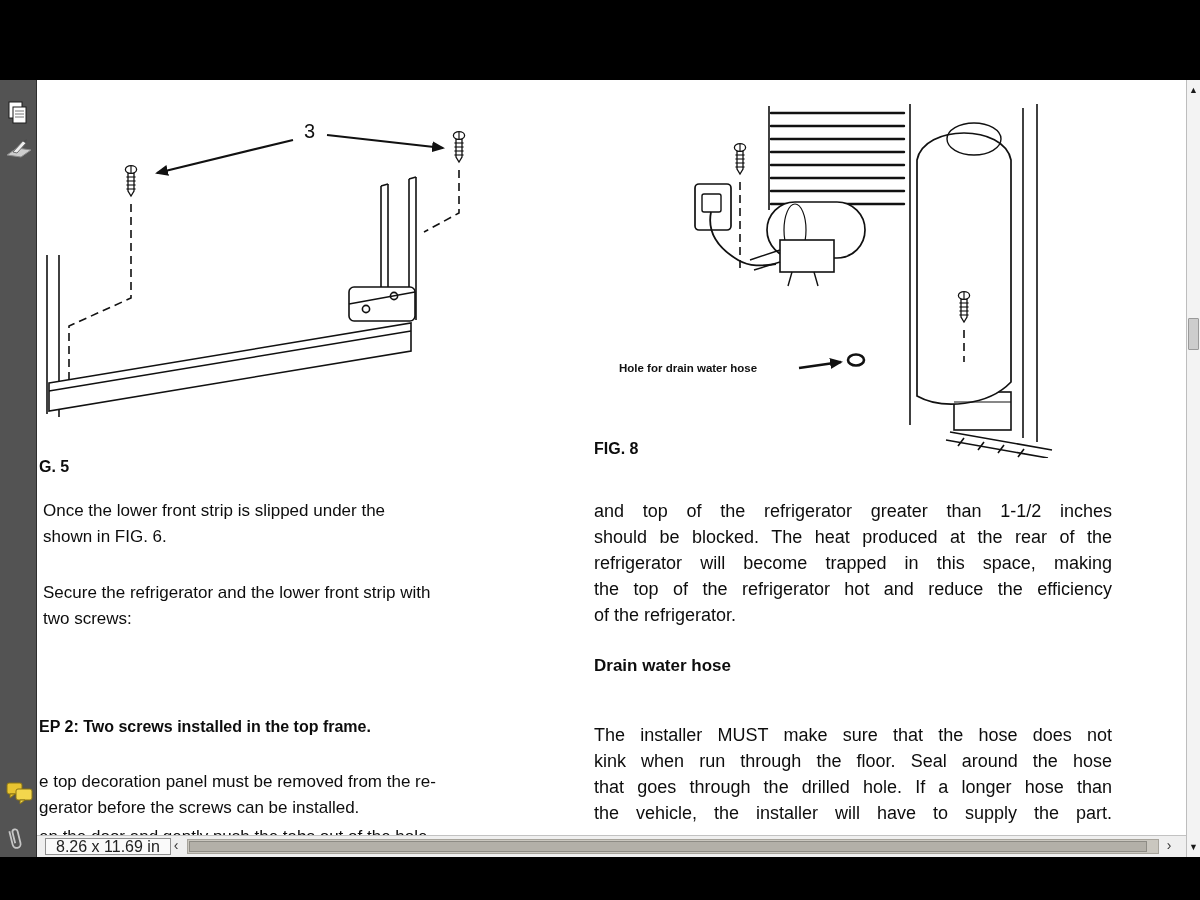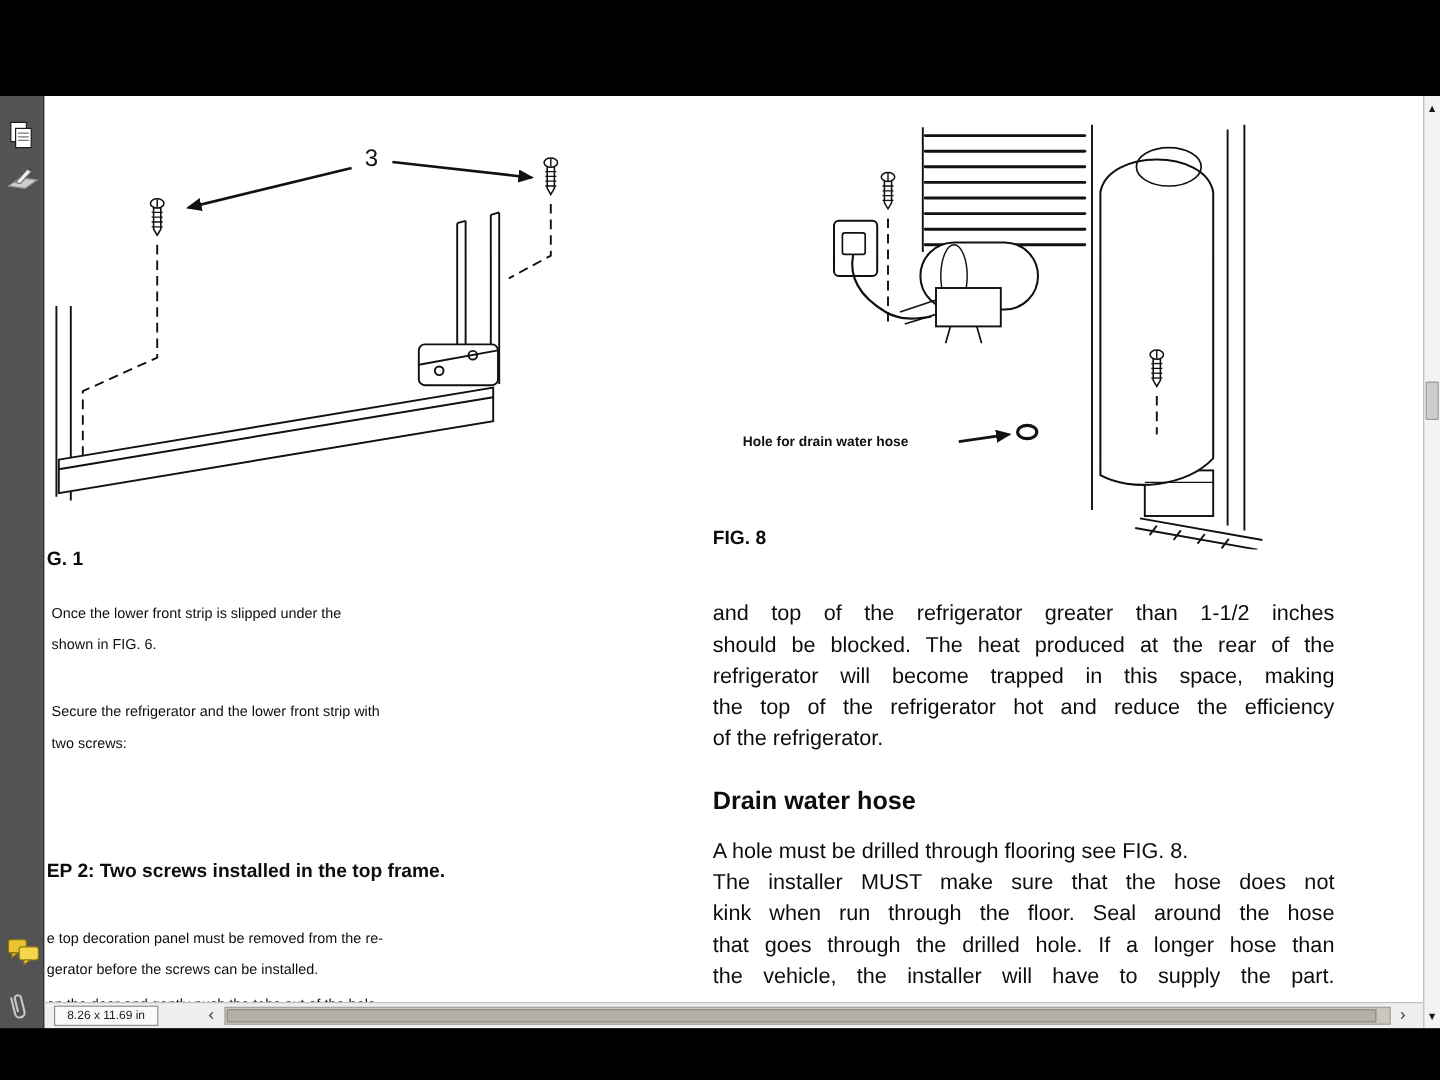--- a/index.html
+++ b/index.html
@@ -12,38 +12,38 @@
 
   
   .sidebar { position:absolute; left:0; top:80px; width:37px; height:777px; background:#535353; border-right:1px solid #2e2e2e; }
   .side-icon { position:absolute; left:6px; cursor:pointer; }
 
   
   .doc { position:absolute; left:37px; top:80px; width:1149px; height:755px; background:#fff; overflow:hidden; color:#0d0d0d; }
 
   .cap { position:absolute; font-size:16px; font-weight:bold; white-space:nowrap; }
   .para { position:absolute; }
-  .lline { font-size:12px; line-height:26px; white-space:nowrap; }
+  .lline { font-size:17px; line-height:26px; white-space:nowrap; }
   .rwrap { width:518px; }
   .rline { font-size:18px; line-height:26px; }
   .jline { text-align:justify; text-align-last:justify; }
-  .h-big { position:absolute; font-size:21px; font-weight:bold; white-space:nowrap; }
+  .h-big { position:absolute; font-size:17px; font-weight:bold; white-space:nowrap; }
 
   svg text { font-family:"Liberation Sans", sans-serif; }
 
   
   .vscroll { position:absolute; left:1186px; top:80px; width:14px; height:777px; background:#f3f3f3; border-left:1px solid #bdbdbd; }
   .vs-arrow { position:absolute; left:0; width:13px; height:16px; font-size:9px; color:#1a1a1a; text-align:center; line-height:16px; cursor:pointer; }
   .vs-up { top:2px; }
   .vs-down { bottom:2px; }
   .vs-thumb { position:absolute; left:1px; top:238px; width:11px; height:32px; background:#cdcdcd; border:1px solid #9a9a9a; border-radius:1px; cursor:grab; }
 
   
   .statusbar { position:absolute; left:37px; top:835px; width:1149px; height:22px; background:#efefef; border-top:1px solid #c2c2c2; }
-  .size-box { position:absolute; left:8px; top:2px; height:17px; padding:0 10px; border:1px solid #8f8f8f; background:#fafafa; font-size:10px; line-height:15px; color:#222; white-space:nowrap; }
+  .size-box { position:absolute; left:8px; top:2px; height:17px; padding:0 10px; border:1px solid #8f8f8f; background:#fafafa; font-size:16px; line-height:15px; color:#222; white-space:nowrap; }
   .hs-arrow { position:absolute; top:2px; width:16px; height:17px; font-size:14px; color:#333; text-align:center; line-height:15px; cursor:pointer; }
   .hs-left { left:131px; }
   .hs-right { left:1124px; }
   .hs-track { position:absolute; left:150px; top:3px; width:972px; height:15px; background:#cac7bf; border:1px solid #a7a49c; }
   .hs-thumb { position:absolute; left:1px; top:1px; width:958px; height:11px; background:#b3b0a8; border:1px solid #8e8c85; cursor:grab; }
 </style>
 </head>
 <body>
 
 <div class="screen">
@@ -180,21 +180,21 @@
       <use href="#screwB" x="148" y="64"></use>
       <line x1="148" y1="102" x2="148" y2="192" stroke="#111" stroke-width="1.6" stroke-dasharray="8 5"></line>
       <use href="#screwB" x="372" y="212"></use>
       <line x1="372" y1="250" x2="372" y2="282" stroke="#111" stroke-width="1.6" stroke-dasharray="8 5"></line>
 
       <ellipse cx="264" cy="280" rx="8" ry="5.5" fill="none" stroke="#111" stroke-width="2.6"></ellipse>
       <line x1="207" y1="288" x2="249" y2="282" stroke="#111" stroke-width="2.4" marker-end="url(#ah2)"></line>
       <text x="27" y="292" font-size="11.5" font-weight="bold" fill="#111">Hole for drain water hose</text>
     </svg>
 
-    <div class="cap" style="left:2px; top:378px">G. 1</div>
+    <div class="cap" style="left:2px; top:378px">G. 5</div>
 
     <div class="para" style="left:6px; top:418px">
       <div class="lline">Once the lower front strip is slipped under the</div>
       <div class="lline">shown in FIG. 6.</div>
     </div>
 
     <div class="para" style="left:6px; top:500px">
       <div class="lline">Secure the refrigerator and the lower front strip with</div>
       <div class="lline">two screws:</div>
     </div>
@@ -216,23 +216,20 @@
     <div class="para rwrap" style="left:557px; top:418px">
       <div class="rline jline">and top of the refrigerator greater than 1-1/2 inches</div>
       <div class="rline jline">should be blocked. The heat produced at the rear of the</div>
       <div class="rline jline">refrigerator will become trapped in this space, making</div>
       <div class="rline jline">the top of the refrigerator hot and reduce the efficiency</div>
       <div class="rline">of the refrigerator.</div>
     </div>
 
     <div class="h-big" style="left:557px; top:576px">Drain water hose</div>
 
-    <div class="para rwrap" style="left:557px; top:616px">
-      <div class="rline">A hole must be drilled through flooring see FIG. 8.</div>
-    </div>
 
     <div class="para rwrap" style="left:557px; top:642px">
       <div class="rline jline">The installer MUST make sure that the hose does not</div>
       <div class="rline jline">kink when run through the floor. Seal around the hose</div>
       <div class="rline jline">that goes through the drilled hole. If a longer hose than</div>
       <div class="rline jline">the vehicle, the installer will have to supply the part.</div>
     </div>
 
   </div>
 

